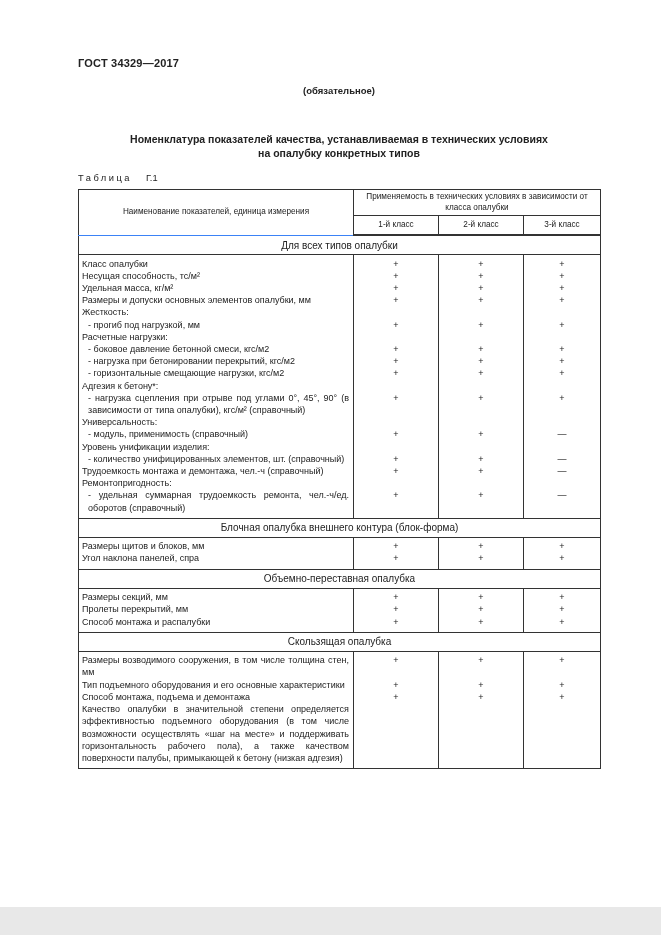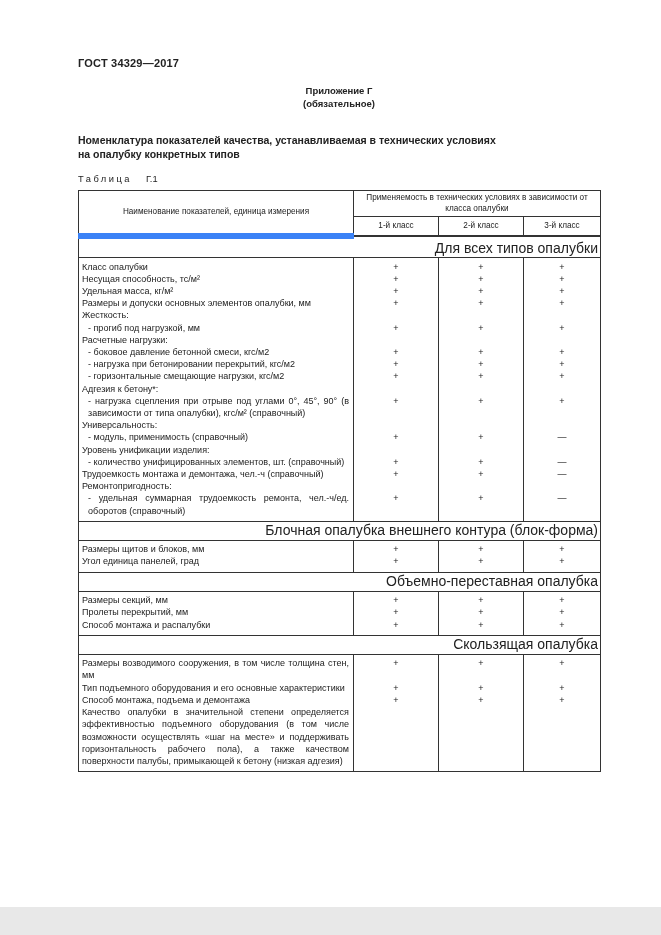--- a/index.html
+++ b/index.html
@@ -15,21 +15,21 @@
     margin: 0 auto;
   }
   .doc-code {
     font-size: 11px; font-weight: bold; letter-spacing: 0.2px;
   }
   .appendix {
     margin-top: 15px; text-align: center;
     font-size: 9.5px; font-weight: bold; line-height: 13px;
   }
   .title {
-    margin-top: 24px; text-align: left;
+    margin-top: 36px; text-align: center;
     font-size: 10.5px; font-weight: bold; line-height: 13.5px;
   }
   .para {
     margin: 14px 0 0 0;
     font-size: 9.3px; line-height: 12.3px;
     text-align: justify; text-indent: 21px;
   }
   .caption {
     margin-top: 13px; font-size: 9.3px;
   }
@@ -45,25 +45,25 @@
   table.gtable col.c1 { width: 85px; }
   table.gtable col.c2 { width: 85px; }
   table.gtable col.c3 { width: 77px; }
   thead th {
     font-weight: normal;
     font-size: 8.2px; line-height: 10.5px;
     text-align: center; vertical-align: middle;
     border: 1px solid #333;
     padding: 2px 4px;
   }
-  thead th.th-name { border-bottom: 6px solid #3b82f6; }
+  thead th.th-name { border-bottom: 1px solid #3b82f6; }
   thead th.th-sub  { border-bottom: 2px solid #333; height: 14px; }
   tr.section-row td {
     border-top: 1px solid #333; border-bottom: 1px solid #333;
-    text-align: right; font-size: 14px; line-height: 11px;
+    text-align: center; font-size: 10px; line-height: 11px;
     padding: 3.5px 2px;
   }
   td.label {
     font-size: 9px; line-height: 12.2px;
     padding: 0 4px 0 3px;
     text-align: justify;
     vertical-align: top;
     hyphens: manual;
   }
   td.label.indent { padding-left: 9px; }
@@ -81,21 +81,20 @@
   }
 </style>
 </head>
 <body>
 
 <div class="page">
 
   <div class="doc-code">ГОСТ 34329—2017</div>
 
   <div class="appendix">
-    <div>Приложение Г</div>
     <div>(обязательное)</div>
   </div>
 
   <div class="title">
     <div>Номенклатура показателей качества, устанавливаемая в технических условиях</div>
     <div>на опалубку конкретных типов</div>
   </div>
 
 
   <div class="caption">
@@ -241,21 +240,21 @@
         <tr class="section-row">
           <td colspan="4">Блочная опалубка внешнего контура (блок-форма)</td>
         </tr>
         <tr class="first-row">
           <td class="label">Размеры щитов и блоков, мм</td>
           <td class="val">+</td>
           <td class="val">+</td>
           <td class="val">+</td>
         </tr>
         <tr class="last-row">
-          <td class="label">Угол единица панелей, град</td>
+          <td class="label">Угол наклона панелей, спра</td>
           <td class="val">+</td>
           <td class="val">+</td>
           <td class="val">+</td>
         </tr>
         <tr class="section-row">
           <td colspan="4">Объемно-переставная опалубка</td>
         </tr>
         <tr class="first-row">
           <td class="label">Размеры секций, мм</td>
           <td class="val">+</td>

